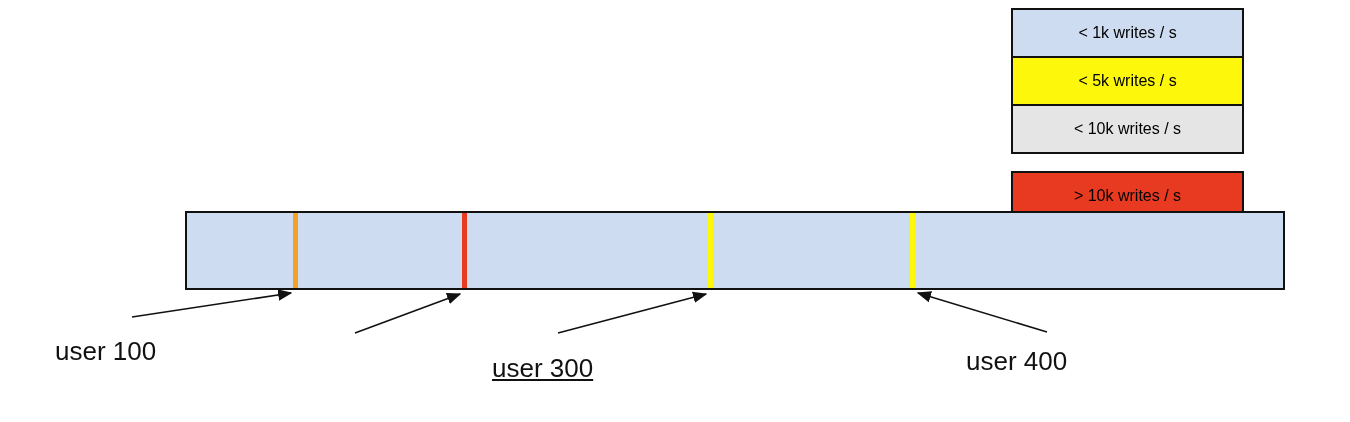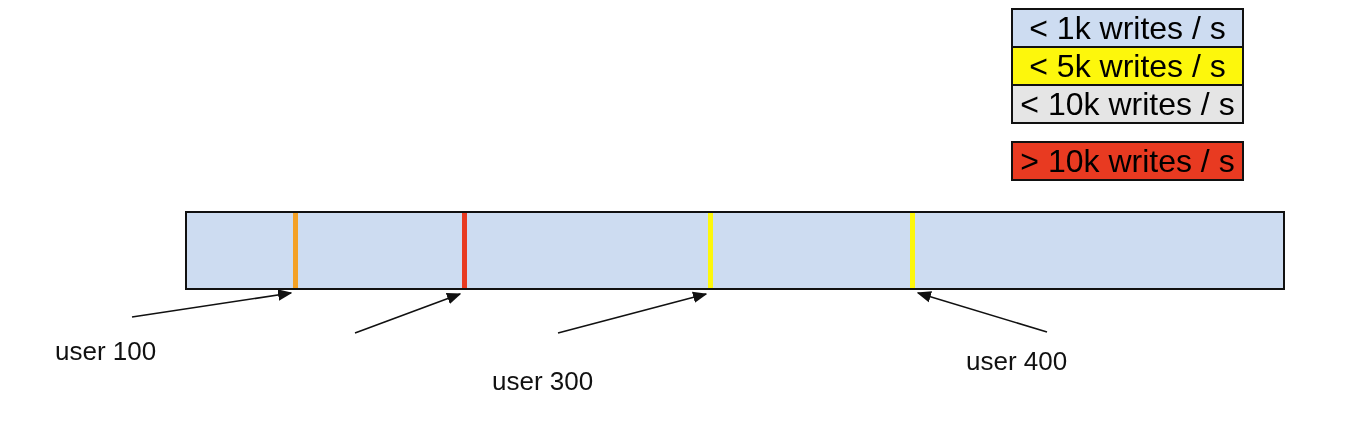--- a/index.html
+++ b/index.html
@@ -27,26 +27,26 @@
   }
   
   .legend {
     position: absolute;
     left: 1011px;
     top: 8px;
     width: 233px;
   }
   .legend-row {
     box-sizing: border-box;
-    height: 40px;
+    height: 50px;
     border: 2px solid #111111;
     display: flex;
     align-items: center;
     justify-content: center;
-    font-size: 32px;
+    font-size: 16px;
     white-space: nowrap;
   }
   .legend-row + .legend-row { margin-top: -2px; }
   
   .table-bar {
     position: absolute;
     left: 185px;
     top: 211px;
     width: 1100px;
     height: 79px;
@@ -71,21 +71,21 @@
   
   .callout-label {
     position: absolute;
     font-size: 26px;
     line-height: 26px;
     color: #111111;
     white-space: nowrap;
   }
   .callout-user100 { left: 55px;  top: 338px; text-align: center; }
   .callout-user200 { left: 276px; top: 352px; }
-  .callout-user300 { left: 492px; top: 368px; }
+  .callout-user300 { left: 492px; top: 355px; text-decoration: underline; }
   .callout-user400 { left: 966px; top: 348px; }
 </style>
 </head>
 <body>
 
 <div class="canvas">
 
 
   <div class="legend">
     <div class="legend-row" style="background-color: rgb(205, 220, 241);">

